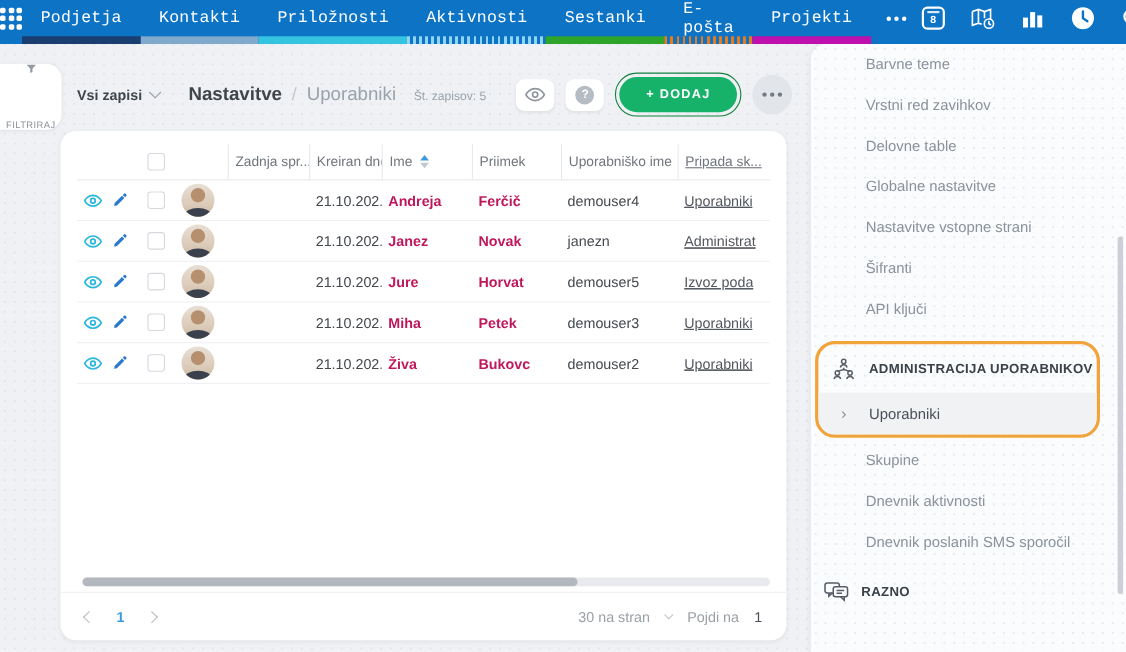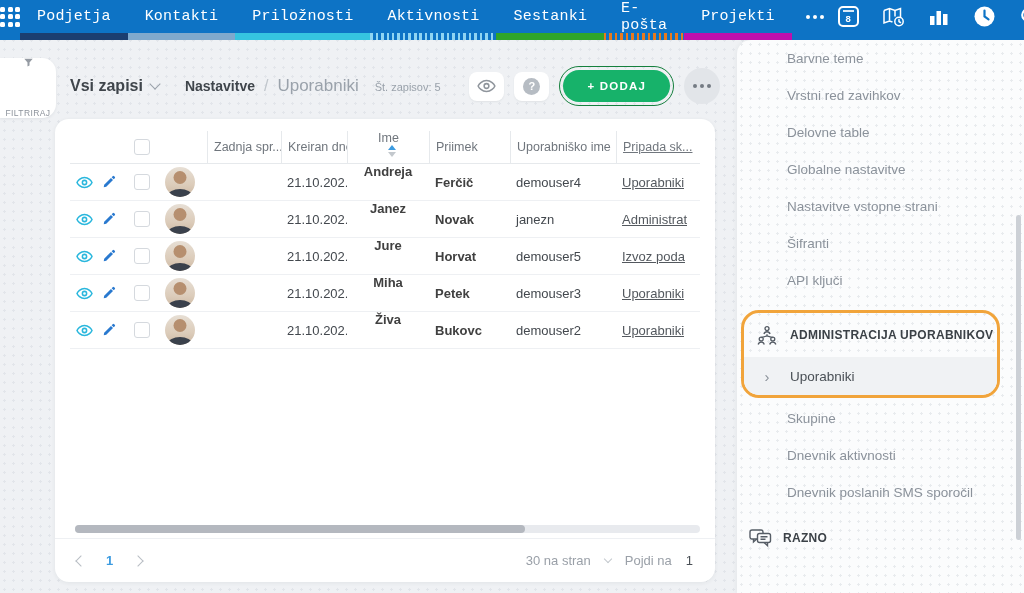--- a/index.html
+++ b/index.html
@@ -32,24 +32,24 @@
   .avatar-top { width:27px; height:27px; border-radius:50%; border:2px solid rgba(255,255,255,.95); position:relative; overflow:hidden; background:linear-gradient(180deg,#bcd3e6 0%,#e8cfb4 30%,#caa27e 55%,#2f3540 78%); }
   .chev-down-w { width:7px; height:7px; border-right:1.6px solid rgba(255,255,255,.8); border-bottom:1.6px solid rgba(255,255,255,.8); transform:rotate(45deg); margin-left:-14px; margin-top:-2px; }
 
   
   .filter-tab { position:absolute; top:58px; left:0; width:56px; height:60px; background:#fff; border-radius:0 14px 14px 0; box-shadow:0 1px 3px rgba(40,50,60,.08); display:flex; flex-direction:column; align-items:center; justify-content:center; gap:5px; cursor:pointer; z-index:5; }
   .filter-label { font-size:8.5px; color:#8b919a; letter-spacing:.4px; font-weight:500;margin-top:36px; }
 
   
   .page-head { position:absolute; top:62px; left:70px; width:650px; height:48px; display:flex; align-items:center; }
   .view-selector { display:flex; align-items:center; gap:8px; cursor:pointer; }
-  .view-selector .txt { font-size:16px; font-weight:bold; color:#3f454b; }
+  .view-selector .txt { font-size:13px; font-weight:bold; color:#3f454b; }
   .chev-down-g { width:8px; height:8px; border-right:1.7px solid #9aa1a9; border-bottom:1.7px solid #9aa1a9; transform:rotate(45deg); margin-top:-4px; }
   .crumbs { display:flex; align-items:baseline; margin-left:26px; gap:9px; }
-  .crumb-parent { font-size:14px; font-weight:bold; color:#3f454b; cursor:pointer; }
+  .crumb-parent { font-size:17px; font-weight:bold; color:#3f454b; cursor:pointer; }
   .crumb-sep { font-size:16px; color:#c0c6cc; }
   .crumb-current { font-size:17px; color:#9aa2ab; }
   .rec-count { font-size:11px; color:#9aa2ab; margin-left:7px; }
   .head-actions { margin-left:auto; display:flex; align-items:center; gap:10px; }
   .sq-btn { width:35px; height:29px; background:#fff; border-radius:8px; box-shadow:0 1px 2px rgba(40,50,60,.07); display:flex; align-items:center; justify-content:center; cursor:pointer; }
   .help-circle { width:17px; height:17px; border-radius:50%; background:#b6bcc3; color:#fff; font-size:11px; font-weight:bold; display:flex; align-items:center; justify-content:center; }
   .add-ring { border:1px solid #15803d; border-radius:24px; padding:3px; background:transparent; }
   .add-btn { height:32px; padding:0 24px; border-radius:17px; background:#17b26a; color:#fff; font-size:11.5px; font-weight:bold; letter-spacing:1.2px; display:flex; align-items:center; cursor:pointer; }
   .more-circle { width:36px; height:36px; border-radius:50%; background:#e2e5e9; display:flex; align-items:center; justify-content:center; gap:3px; cursor:pointer; }
   .more-circle i { width:4px; height:4px; border-radius:50%; background:#747b83; }
@@ -61,25 +61,25 @@
   .thead { height:33px; border-bottom:1px solid #e6e9ec; }
   .trow { height:37px; }
   .cell { padding:0 6px; font-size:13px; color:#43484e; white-space:nowrap; overflow:hidden; height:100%; display:flex; align-items:center; border-bottom:1px solid #eef0f3; }
   .thead .cell { font-size:12.5px; color:#70767d; border-bottom:none; }
   .thead .cell.sep { border-left:1px solid #e6e9ec; }
   .c-act { width:55px; gap:9px; }
   .c-cb { width:34px; justify-content:center; }
   .c-av { width:48px; }
   .c-zad { width:74px; }
   .c-kre { width:66px; }
-  .c-ime { width:82px;flex-direction:column; }
+  .c-ime { width:82px; }
   .c-pri { width:81px; }
   .c-upo { width:106px; }
   .c-sk { flex:1; min-width:0;text-decoration:underline; }
-  .cell.name { font-weight:bold; color:#404040; }
+  .cell.name { font-weight:bold; color:#be185d; }
   .glink { color:#53585e; text-decoration:underline; cursor:pointer; overflow:hidden; white-space:nowrap; }
   .checkbox { width:16px; height:16px; border:1.5px solid #d5d9de; border-radius:3px; background:#fff; cursor:pointer; }
   .avatar { width:30px; height:30px; border-radius:50%; position:relative; overflow:hidden; background:linear-gradient(180deg,#e7dfd5 0%,#dcccba 60%,#cbb7a2 100%); }
   .avatar::before { content:""; position:absolute; top:4px; left:50%; transform:translateX(-50%); width:13px; height:13px; border-radius:50%; background:#b68f6f; }
   .avatar::after { content:""; position:absolute; bottom:-5px; left:50%; transform:translateX(-50%); width:24px; height:13px; border-radius:50% 50% 0 0; background:#3a414c; }
   .sorter { display:flex; flex-direction:column; gap:2px; margin-left:7px; }
   .tri-up { width:0; height:0; border-left:4px solid transparent; border-right:4px solid transparent; border-bottom:5px solid #3c9be0; }
   .tri-down { width:0; height:0; border-left:4px solid transparent; border-right:4px solid transparent; border-top:5px solid #c3c8cd; }
 
   .hscroll { position:absolute; left:20px; top:406px; width:625px; height:8px; border-radius:4px; background:#e8eaee; }

